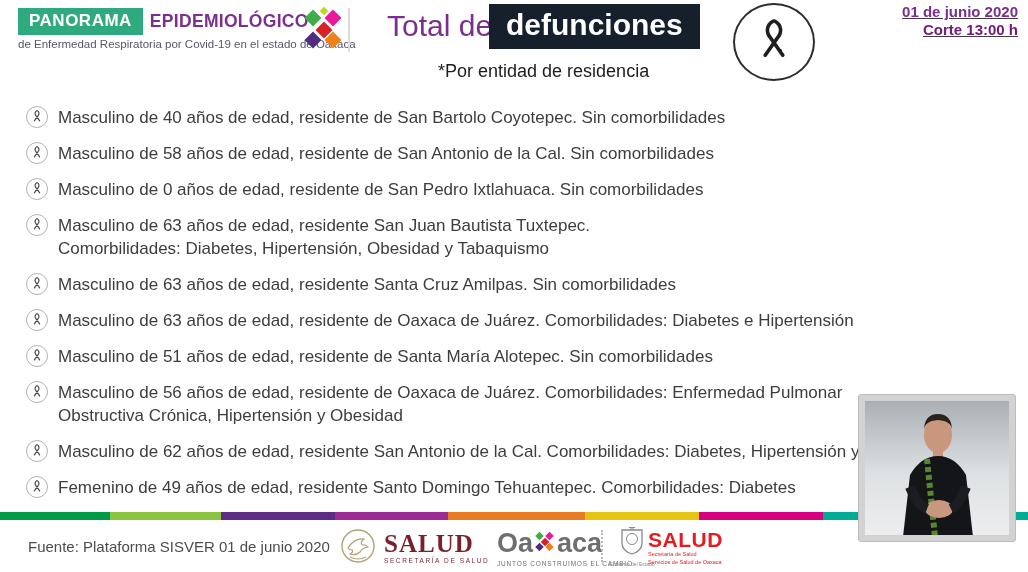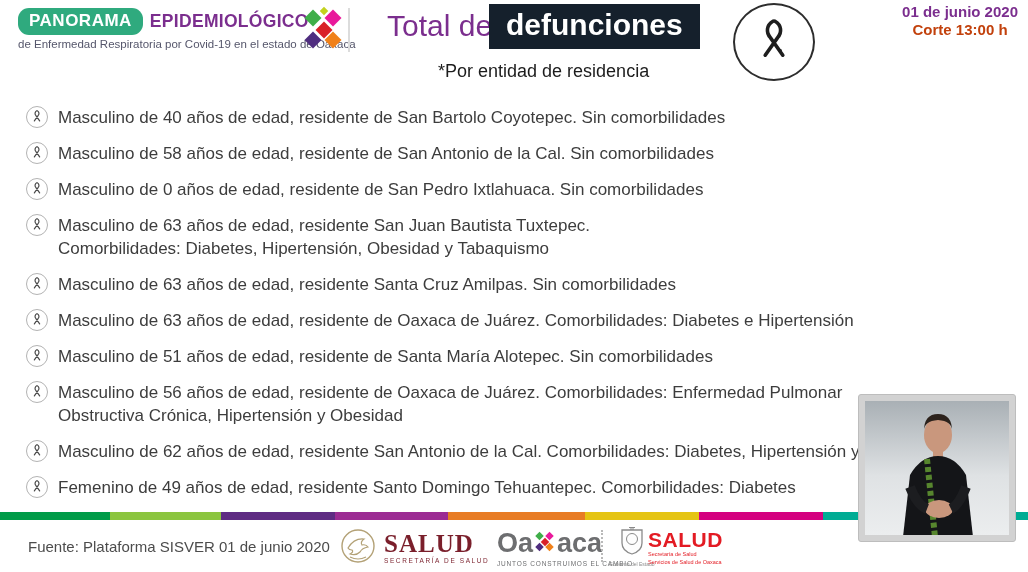--- a/index.html
+++ b/index.html
@@ -6,39 +6,39 @@
   html,body { width:1028px; height:572px; }
   body {
     position:relative; background:#ffffff; overflow:hidden;
     font-family:"Liberation Sans", sans-serif; color:#3d3d3d;
   }
   
   .logo-block { position:absolute; left:18px; top:8px; }
   .logo-line1 { display:flex; align-items:center; }
   .panorama-badge {
     background:#2faa7e; color:#fff; font-weight:bold; font-size:17px;
-    padding:3px 11px 4px; letter-spacing:.5px;border-radius:11px;
+    padding:3px 11px 4px; letter-spacing:.5px;
   }
   .epidemiologico { color:#7b2e8e; font-weight:bold; font-size:17.5px; margin-left:7px; letter-spacing:.3px; }
   .logo-sub { font-size:11.5px; color:#55566b; margin-top:3px; }
   .mosaic-header { position:absolute; left:302px; top:6px; }
   .header-divider { position:absolute; left:348px; top:8px; width:2px; height:44px; background:#dcdcdc; }
   .title-prefix { position:absolute; left:360px; top:9px; font-size:30px; color:#7b2e8e;margin-left:27px; }
   .title-highlight {
     position:absolute; left:489px; top:4px; background:#15202c; color:#fff;
     font-weight:bold; font-size:30px; padding:4px 17px 7px;
   }
   .ribbon-circle {
     position:absolute; left:733px; top:3px; width:82px; height:78px;
     border:2px solid #2d2d2d; border-radius:50%;
     display:flex; align-items:center; justify-content:center; background:#fff;
   }
-  .date-block { position:absolute; right:10px; top:3px; text-align:right; line-height:18px; }
+  .date-block { position:absolute; right:10px; top:3px; text-align:right; line-height:18px;text-decoration:underline; }
   .date-line { color:#7b2e8e; font-weight:bold; font-size:15px; }
-  .cutoff-line { color:#c2410c; font-weight:bold; font-size:15px;text-align:center; }
+  .cutoff-line { color:#701a75; font-weight:bold; font-size:15px; }
   .page-subtitle { position:absolute; left:438px; top:61px; font-size:18px; color:#1c1c1c; }
   
   .deaths-list { position:absolute; left:26px; top:106px; width:1002px; z-index:1; }
   .death-row { display:flex; align-items:flex-start; margin-bottom:13px; }
   .ribbon-bullet {
     flex:0 0 auto; width:22px; height:22px; border:1px solid #b3b3b3; border-radius:50%;
     display:flex; align-items:center; justify-content:center; background:#fff; margin-top:0px;
   }
   .death-text { margin-left:10px; font-size:17px; line-height:23px; color:#3d3d3d; white-space:nowrap; }
   

